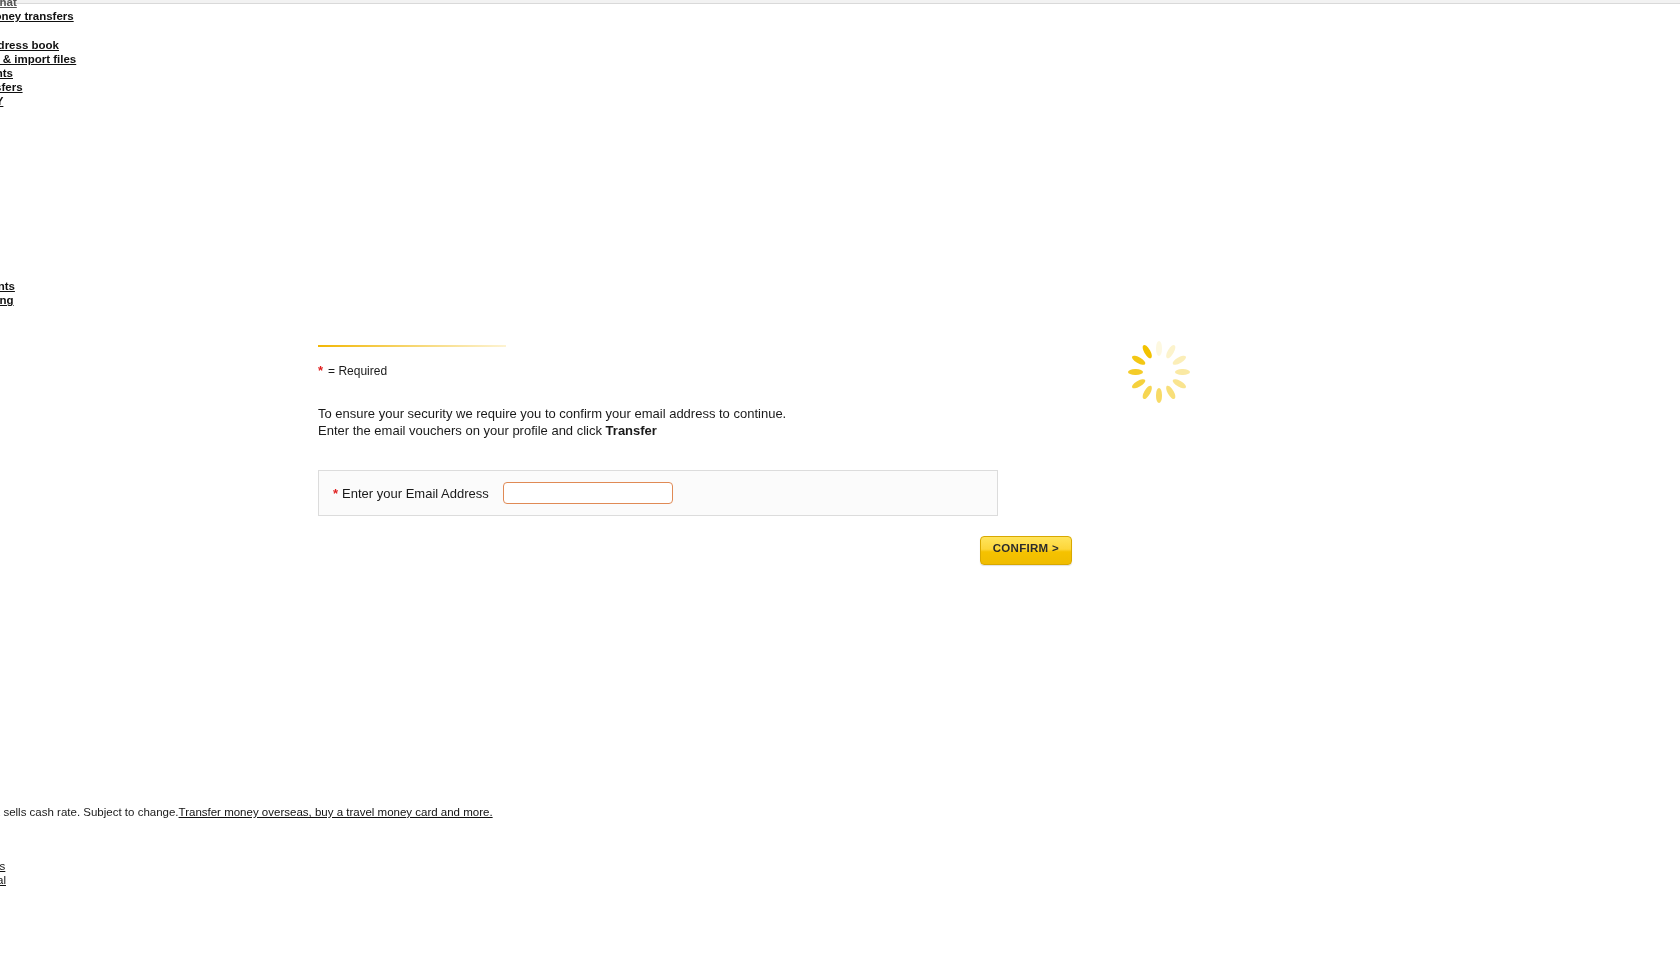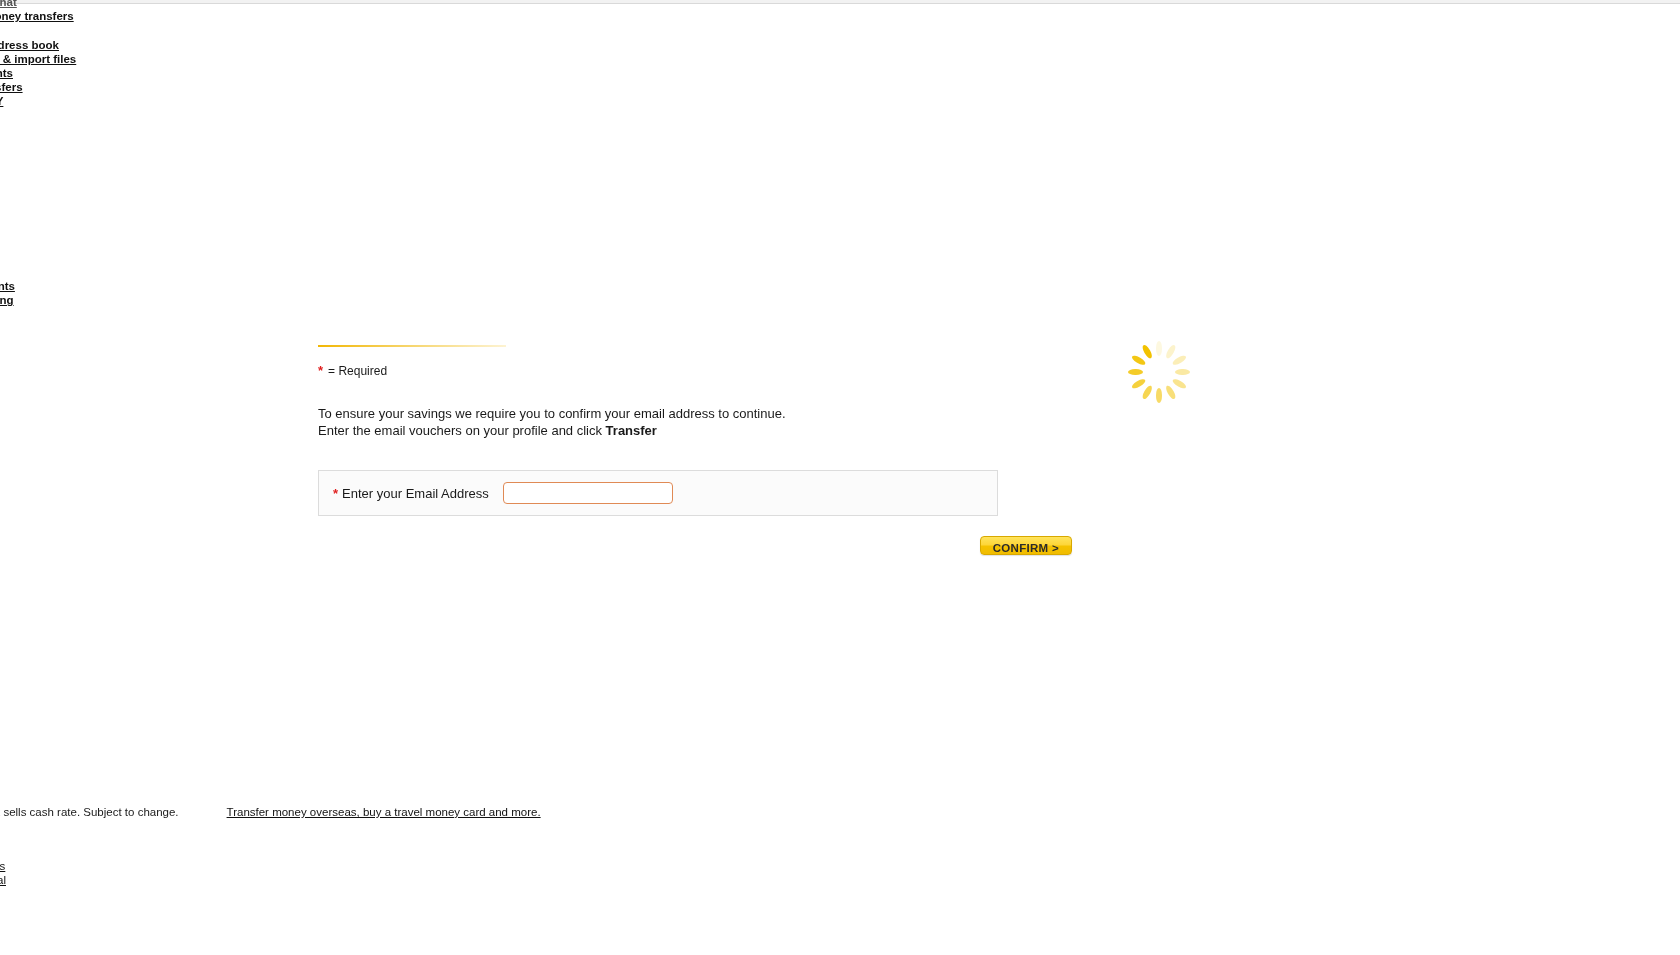--- a/index.html
+++ b/index.html
@@ -119,21 +119,21 @@
   }
   .confirm-btn {
     display: inline-block;
     border: 1px solid #d8a800;
     border-radius: 4px;
     background: linear-gradient(to bottom, #ffe45c 0%, #fdd63a 45%, #f5c200 55%, #f0bc00 100%);
     color: #2b2b2b;
     font-size: 11.5px;
     font-weight: bold;
     letter-spacing: .3px;
-    padding: 5px 12px 0 12px;
+    padding: 5px 12px 10px 12px;
     cursor: pointer;
     font-family: "Liberation Sans", sans-serif;
     box-shadow: 0 1px 1px rgba(0,0,0,.12);
   }
 
   
   .spinner {
     position: absolute;
     left: 1128px; top: 341px;
     width: 62px; height: 62px;
@@ -153,21 +153,21 @@
   .fx-title {
     font-size: 11.5px; font-weight: bold; color: #111; white-space: nowrap;
     margin-bottom: 10px;
   }
   .fx-row { font-size: 11.5px; color: #111; line-height: 13.2px; white-space: nowrap; }
 
   .fx-note {
     position: absolute; left: -88px; top: 806px;
     font-size: 11.5px; color: #1a1a1a; white-space: nowrap;
   }
-  .fx-note a { color: #111; text-decoration: underline; margin-left: 48px; }
+  .fx-note a { color: #111; text-decoration: underline; }
 
   .bottom-links { position: absolute; left: -88px; top: 860px; width: 320px; }
   .bottom-links a {
     display: block; font-size: 11.5px; line-height: 13.2px;
     color: #111; text-decoration: underline; white-space: nowrap;
     margin-bottom: 1px;
   }
 </style>
 </head>
 <body>
@@ -205,21 +205,21 @@
   <main class="content">
 
     <div class="title-rule"></div>
 
     <div class="required-note">
       <span class="req-star">*</span><span>= Required</span>
     </div>
 
 
     <p class="body-copy">
-      <span>To ensure your savings we require you to confirm your email address to continue.</span><br>
+      <span>To ensure your security we require you to confirm your email address to continue.</span><br>
       <span>Enter the email vouchers on your profile and click </span><b>Transfer</b>
     </p>
 
     <div class="form-panel">
       <label class="field-label">
         <span class="req-star">*</span><span>Enter your Email Address</span>
       </label>
       <input class="email-input" type="text" autofocus="" placeholder="" style="">
     </div>
 

